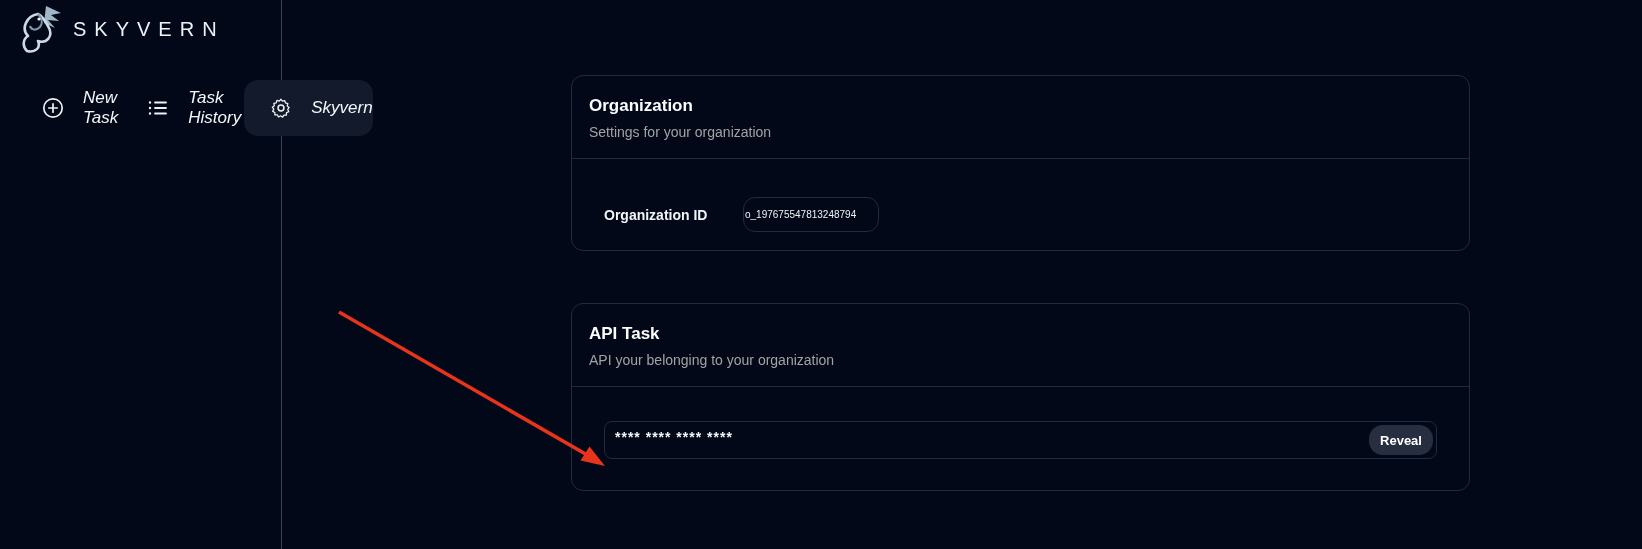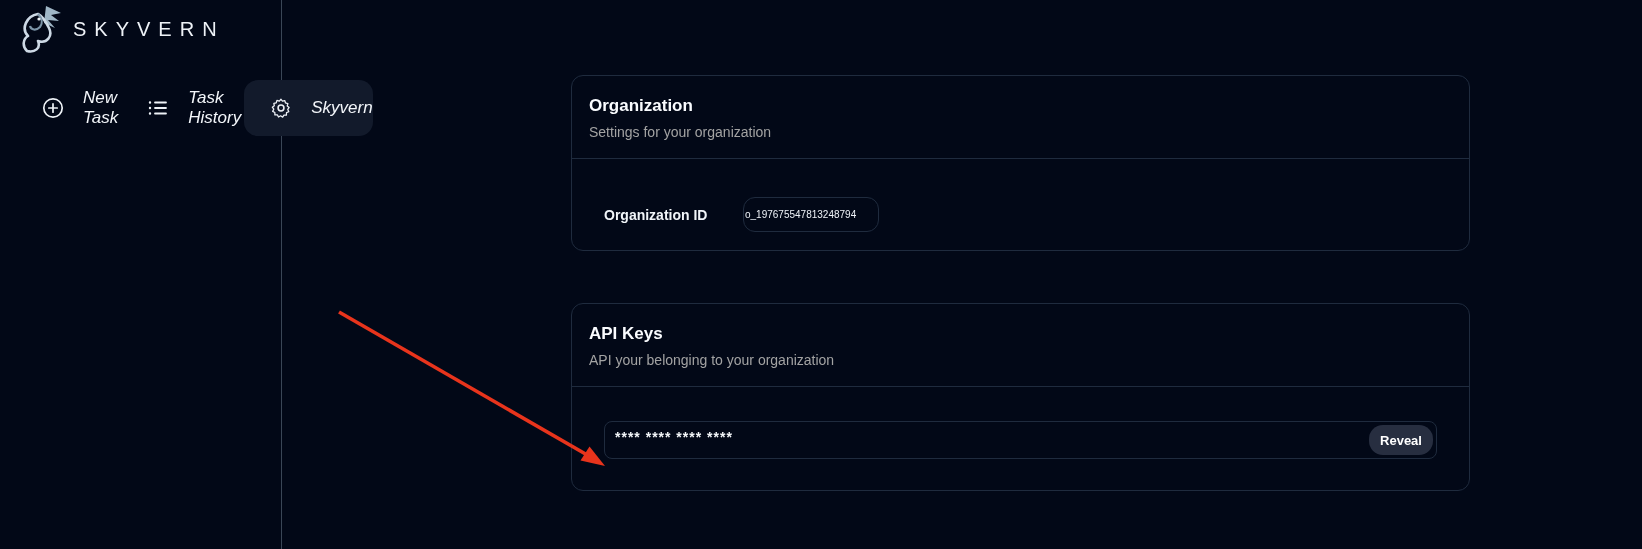--- a/index.html
+++ b/index.html
@@ -133,21 +133,21 @@
         <div class="org-body">
           <div class="field-row">
             <span class="field-label">Organization ID</span>
             <input class="text-input" type="text" value="o_197675547813248794" style="">
           </div>
         </div>
       </section>
 
       <section class="card">
         <header class="card-header">
-          <h2 class="card-title">API Keys</h2>
+          <h2 class="card-title">API Task</h2>
           <p class="card-subtitle">API your belonging to your organization</p>
         </header>
         <div class="api-body">
           <div class="key-wrap">
             <input class="key-input" type="text" value="**** **** **** ****" style="">
             <button class="reveal-btn">Reveal</button>
           </div>
         </div>
       </section>
 

